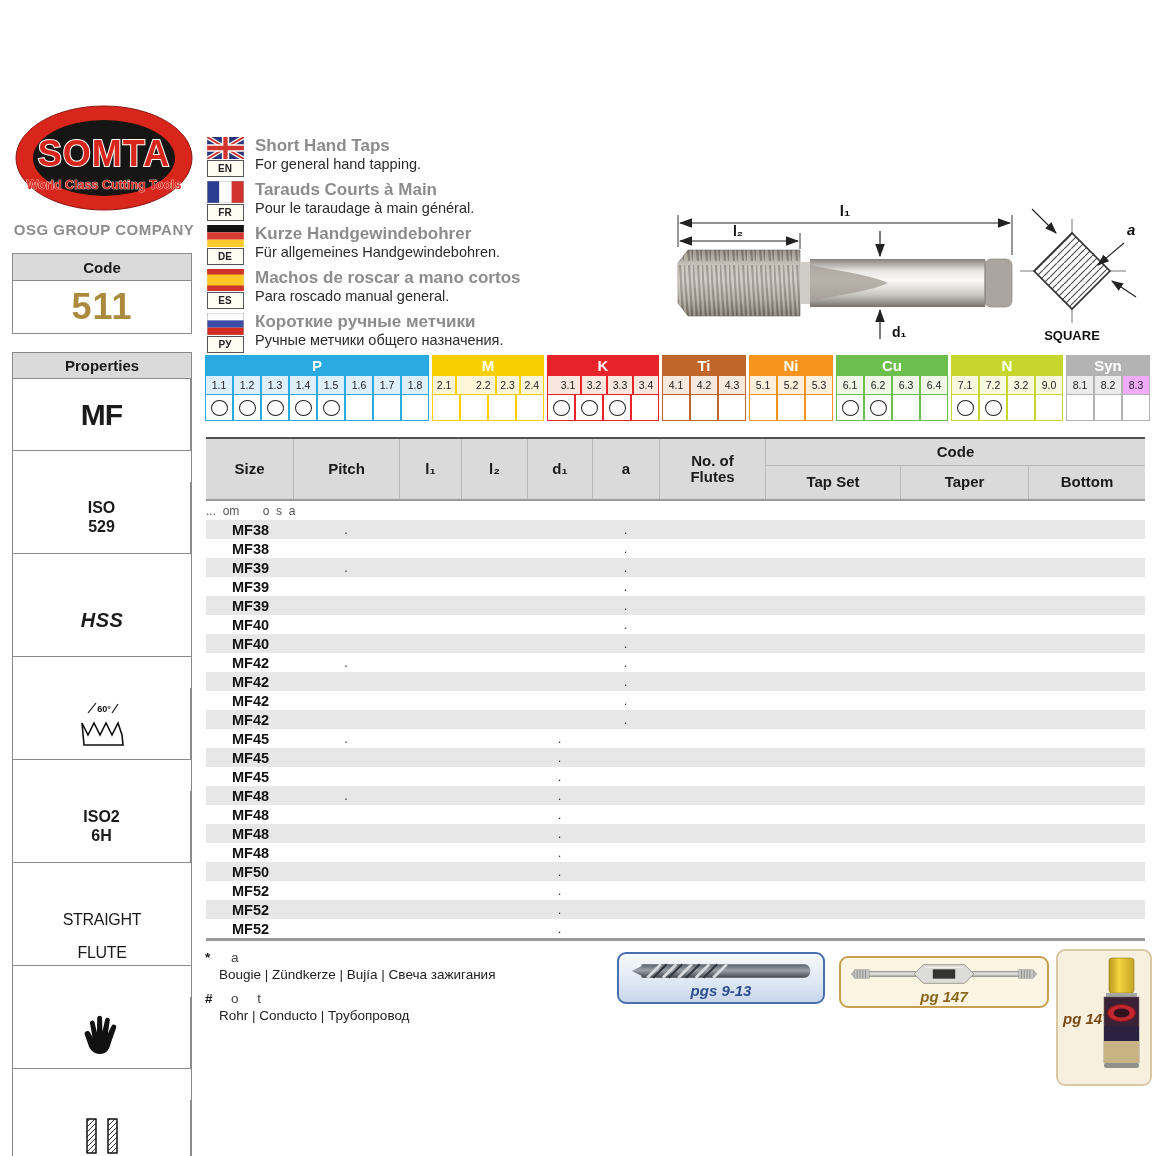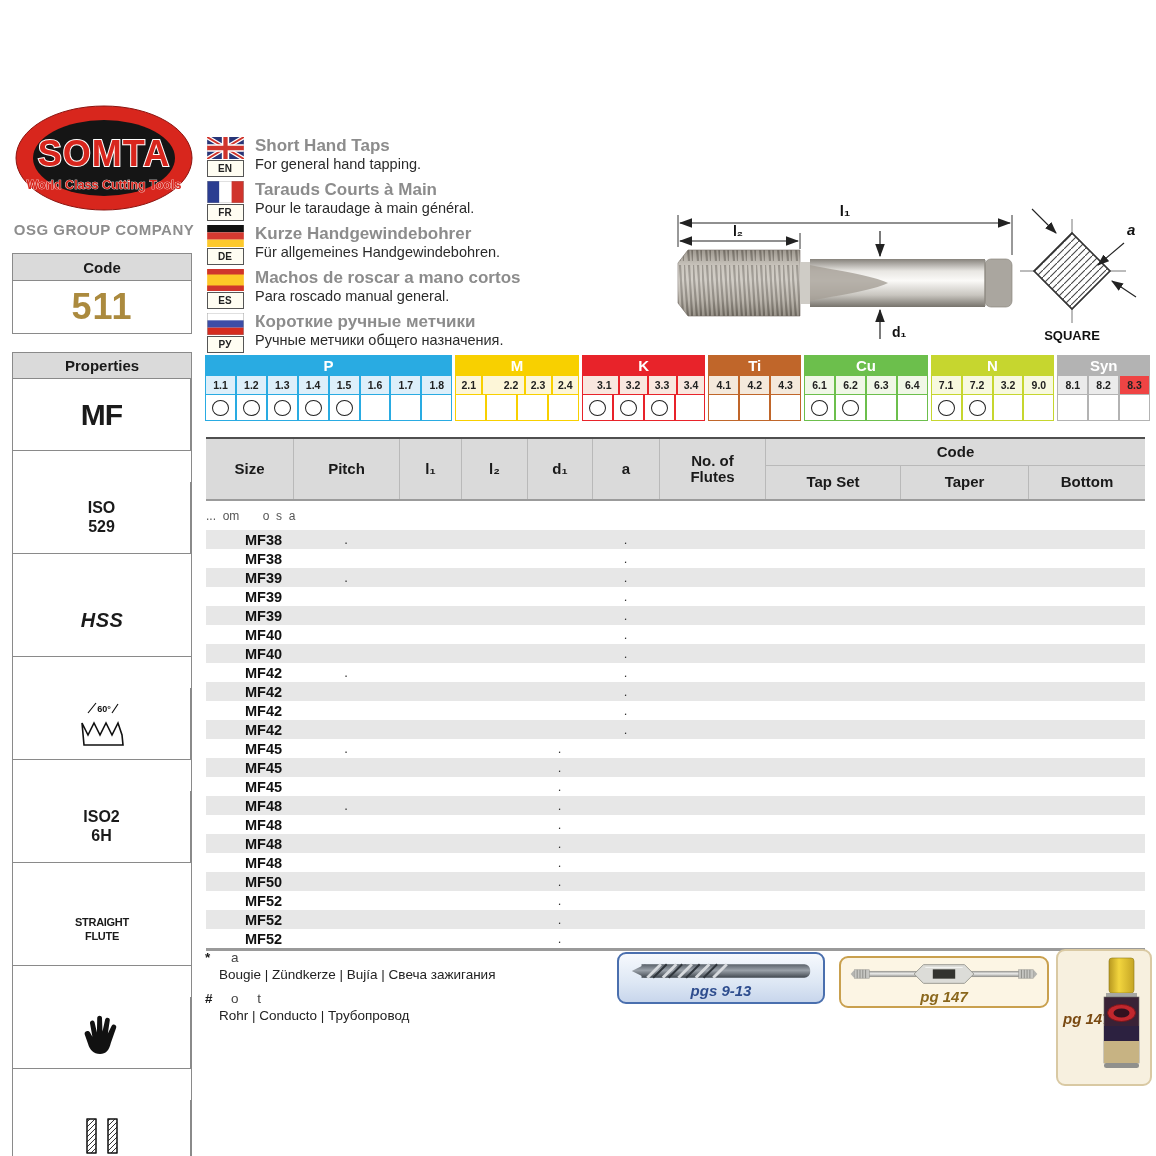--- a/index.html
+++ b/index.html
@@ -23,21 +23,21 @@
   .props .hd{height:25px;background:#dadada;border-bottom:1px solid #8a8a8a;
        display:flex;align-items:center;justify-content:center;font-weight:bold;font-size:15px;}
   .pgrid{display:grid;grid-template-columns:1fr;grid-auto-rows:72px;gap:31px;}
   .pcell{border-right:1px solid #8a8a8a;border-bottom:1px solid #8a8a8a;
        display:flex;flex-direction:column;align-items:center;justify-content:center;text-align:center;}
   .pcell:nth-child(3n){border-right:none;}
   .pgrid .pcell:nth-last-child(-n+3){border-bottom:none;}
   .p-mf{font-size:30px;font-weight:bold;letter-spacing:-1px;}
   .p-two{font-size:16px;font-weight:bold;line-height:1.15;}
   .p-hss{font-size:20px;font-weight:bold;font-style:italic;letter-spacing:.5px;}
-  .p-sm{font-size:11px;font-weight:bold;line-height:1.25;letter-spacing:-.3px;}
+  .p-sm{font-size:16px;font-weight:normal;line-height:1.25;letter-spacing:-.3px;margin-top:13px;}
 
   
   .langs{position:absolute;left:205px;top:137px;width:430px;}
   .lang{display:flex;gap:10px;margin-bottom:4px;min-height:40px;}
   .flagcol{width:40px;display:flex;flex-direction:column;align-items:center;flex:none;}
   .flag{width:37px;height:22px;display:block;}
   .langcode{width:35px;height:15px;border:1px solid #555;background:#fffdf2;margin-top:1px;
        font-size:10px;font-weight:bold;color:#222;display:flex;align-items:center;justify-content:center;}
   .lang-title{font-size:17px;font-weight:bold;color:#8c8c8c;line-height:1.1;}
   .lang-sub{font-size:14.5px;color:#2b2b2b;line-height:1.15;}
@@ -45,41 +45,41 @@
   
   .drawing{position:absolute;left:630px;top:193px;width:526px;height:152px;}
 
   
   .chart{position:absolute;left:205px;top:355px;width:945px;display:flex;gap:3px;}
   .band{display:flex;flex-direction:column;flex-basis:0;min-width:0;}
   .band-h{height:21px;display:flex;align-items:center;justify-content:center;
        color:#fff;font-weight:bold;font-size:15px;}
   .band-r{display:flex;}
   .bcell{flex:1;border:1px solid;display:flex;align-items:center;justify-content:center;min-width:0;}
-  .nums .bcell{height:18px;font-size:10.5px;font-weight:bold;color:#222;border-top:none;}
+  .nums .bcell{height:18px;font-size:10.5px;font-weight:normal;color:#222;border-top:none;}
   .circ .bcell{height:25px;background:#fff;border-top:none;}
   .dotc{width:15px;height:14px;border:1.5px solid #222;border-radius:50%;background:#fff;}
 
   
   .maintable{position:absolute;left:206px;top:437px;width:939px;}
   .thead{display:grid;grid-template-columns:87px 106px 62px 66px 65px 67px 106px 135px 128px 117px;
        grid-template-rows:27px 33px;background:#dadada;border-top:2px solid #4f4f4f;border-bottom:2px solid #9b9b9b;}
   .th{display:flex;align-items:center;justify-content:center;font-weight:bold;font-size:15px;
        border-left:1px solid #b9b9b9;text-align:center;line-height:1.1;}
   .th.nb{border-left:none;}
   .sp{grid-row:1/3;}
   .th-code{grid-column:8/11;grid-row:1;border-bottom:1px solid #b9b9b9;}
   .r2{grid-row:2;}
-  .units{height:29px;font-size:12px;color:#555;white-space:pre;display:flex;align-items:center;}
+  .units{height:19px;font-size:12px;color:#555;white-space:pre;display:flex;align-items:center;}
   .tr{display:grid;grid-template-columns:87px 106px 62px 66px 65px 67px 106px 135px 128px 117px;
        height:19px;align-items:center;}
   .tr.g{background:#e7e7e7;}
   .tr.w{background:#fff;}
   .td{font-size:13px;color:#333;text-align:center;overflow:hidden;}
-  .td-size{text-align:left;padding-left:39px;font-weight:bold;font-size:14.5px;color:#111;}
+  .td-size{text-align:left;padding-left:26px;font-weight:bold;font-size:14.5px;color:#111;}
   .tbody{border-bottom:3px solid #9a9a9a;}
 
   
   .fnotes{position:absolute;left:205px;top:950px;width:400px;font-size:13.5px;}
   .fnote{margin-bottom:9px;}
   .fsym{font-weight:bold;display:inline-block;width:16px;}
   .ffaint{color:#444;white-space:pre;margin-left:10px;}
   .ftrans{margin-left:14px;margin-top:2px;color:#222;}
 
   
@@ -397,20 +397,33 @@
           <div class="bcell" style="border-color: rgb(192, 102, 42); background: rgb(244, 233, 220);">4.1</div>
           <div class="bcell" style="border-color: rgb(192, 102, 42); background: rgb(244, 233, 220);">4.2</div>
           <div class="bcell" style="border-color: rgb(192, 102, 42); background: rgb(244, 233, 220);">4.3</div>
         </div>
         <div class="band-r circ">
           <div class="bcell" style="border-color: rgb(192, 102, 42);"></div>
           <div class="bcell" style="border-color: rgb(192, 102, 42);"></div>
           <div class="bcell" style="border-color: rgb(192, 102, 42);"></div>
         </div>
       </div>
+      <div class="band" style="flex-grow: 3;">
+        <div class="band-h" style="background: rgb(247, 148, 30);">Ni</div>
+        <div class="band-r nums">
+          <div class="bcell" style="border-color: rgb(247, 148, 30); background: rgb(252, 239, 219);">5.1</div>
+          <div class="bcell" style="border-color: rgb(247, 148, 30); background: rgb(252, 239, 219);">5.2</div>
+          <div class="bcell" style="border-color: rgb(247, 148, 30); background: rgb(252, 239, 219);">5.3</div>
+        </div>
+        <div class="band-r circ">
+          <div class="bcell" style="border-color: rgb(247, 148, 30);"></div>
+          <div class="bcell" style="border-color: rgb(247, 148, 30);"></div>
+          <div class="bcell" style="border-color: rgb(247, 148, 30);"></div>
+        </div>
+      </div>
       <div class="band" style="flex-grow: 4;">
         <div class="band-h" style="background: rgb(108, 191, 76);">Cu</div>
         <div class="band-r nums">
           <div class="bcell" style="border-color: rgb(108, 191, 76); background: rgb(240, 247, 231);">6.1</div>
           <div class="bcell" style="border-color: rgb(108, 191, 76); background: rgb(240, 247, 231);">6.2</div>
           <div class="bcell" style="border-color: rgb(108, 191, 76); background: rgb(240, 247, 231);">6.3</div>
           <div class="bcell" style="border-color: rgb(108, 191, 76); background: rgb(240, 247, 231);">6.4</div>
         </div>
         <div class="band-r circ">
           <div class="bcell" style="border-color: rgb(108, 191, 76);">
@@ -440,21 +453,21 @@
           </div>
           <div class="bcell" style="border-color: rgb(198, 214, 47);"></div>
           <div class="bcell" style="border-color: rgb(198, 214, 47);"></div>
         </div>
       </div>
       <div class="band" style="flex-grow: 3;">
         <div class="band-h" style="background: rgb(179, 179, 179);">Syn</div>
         <div class="band-r nums">
           <div class="bcell" style="border-color: rgb(179, 179, 179); background: rgb(235, 235, 235);">8.1</div>
           <div class="bcell" style="border-color: rgb(179, 179, 179); background: rgb(235, 235, 235);">8.2</div>
-          <div class="bcell" style="border-color: rgb(179, 179, 179); background: #ef4444;">8.3</div>
+          <div class="bcell" style="border-color: rgb(179, 179, 179); background: #f0abfc;">8.3</div>
         </div>
         <div class="band-r circ">
           <div class="bcell" style="border-color: rgb(179, 179, 179);"></div>
           <div class="bcell" style="border-color: rgb(179, 179, 179);"></div>
           <div class="bcell" style="border-color: rgb(179, 179, 179);"></div>
         </div>
       </div>
     </div>
 
   <div class="maintable">

